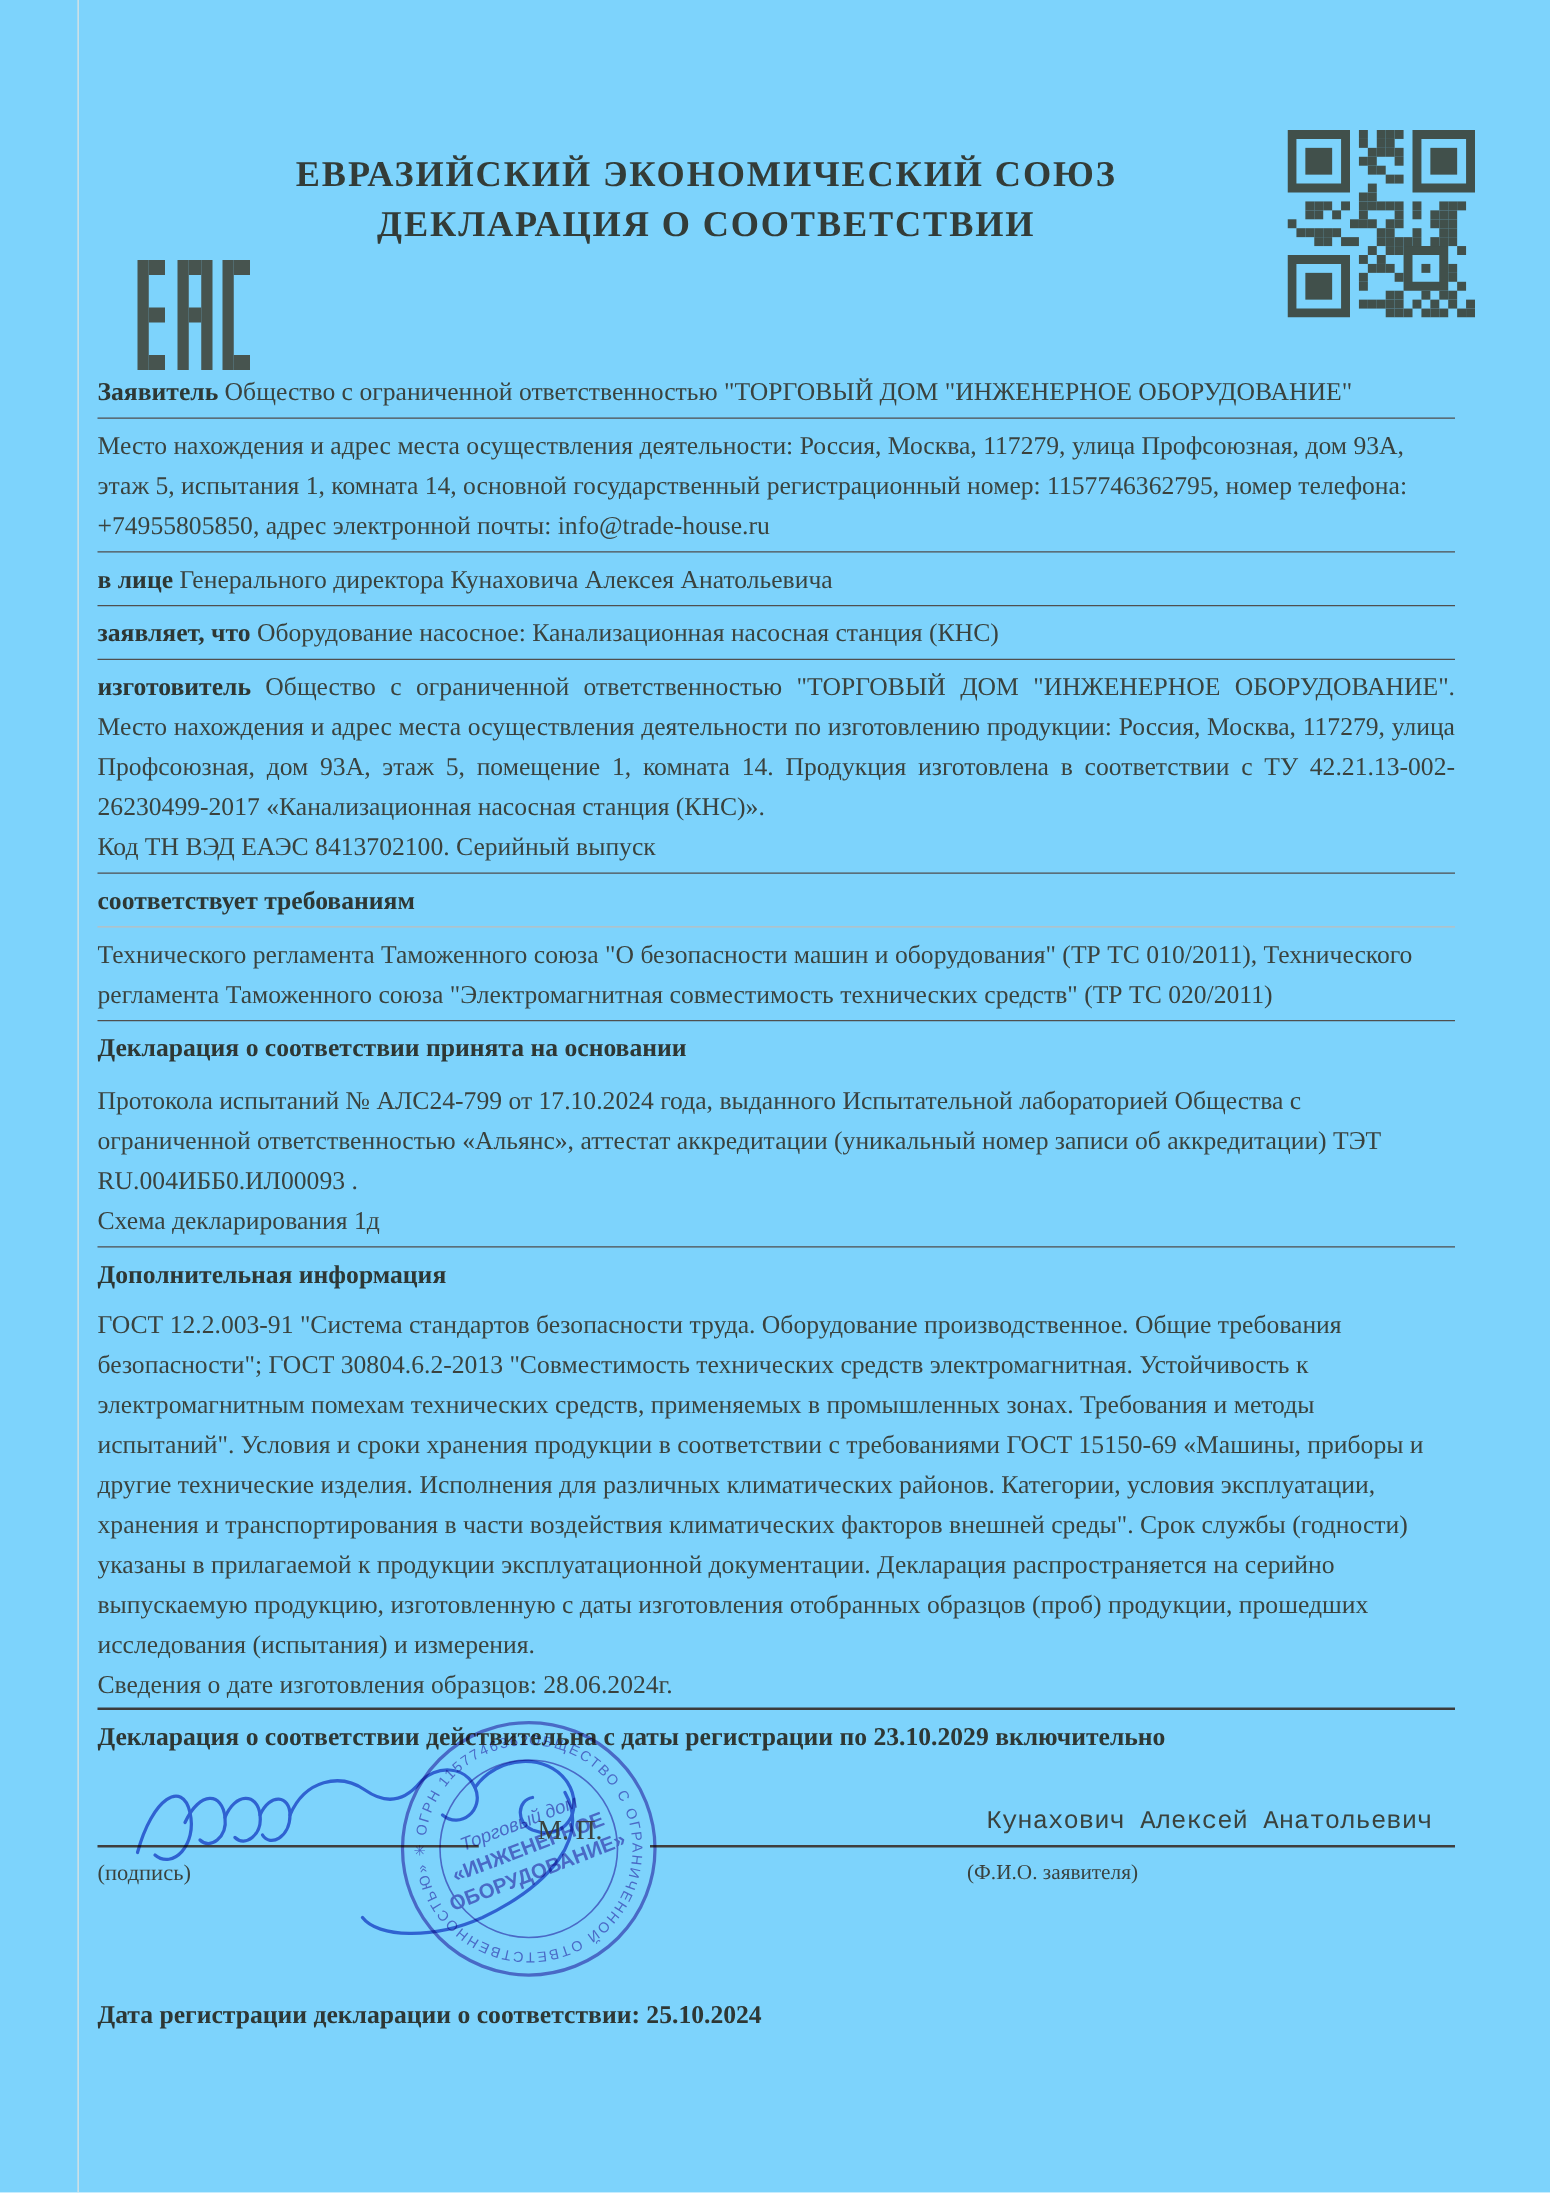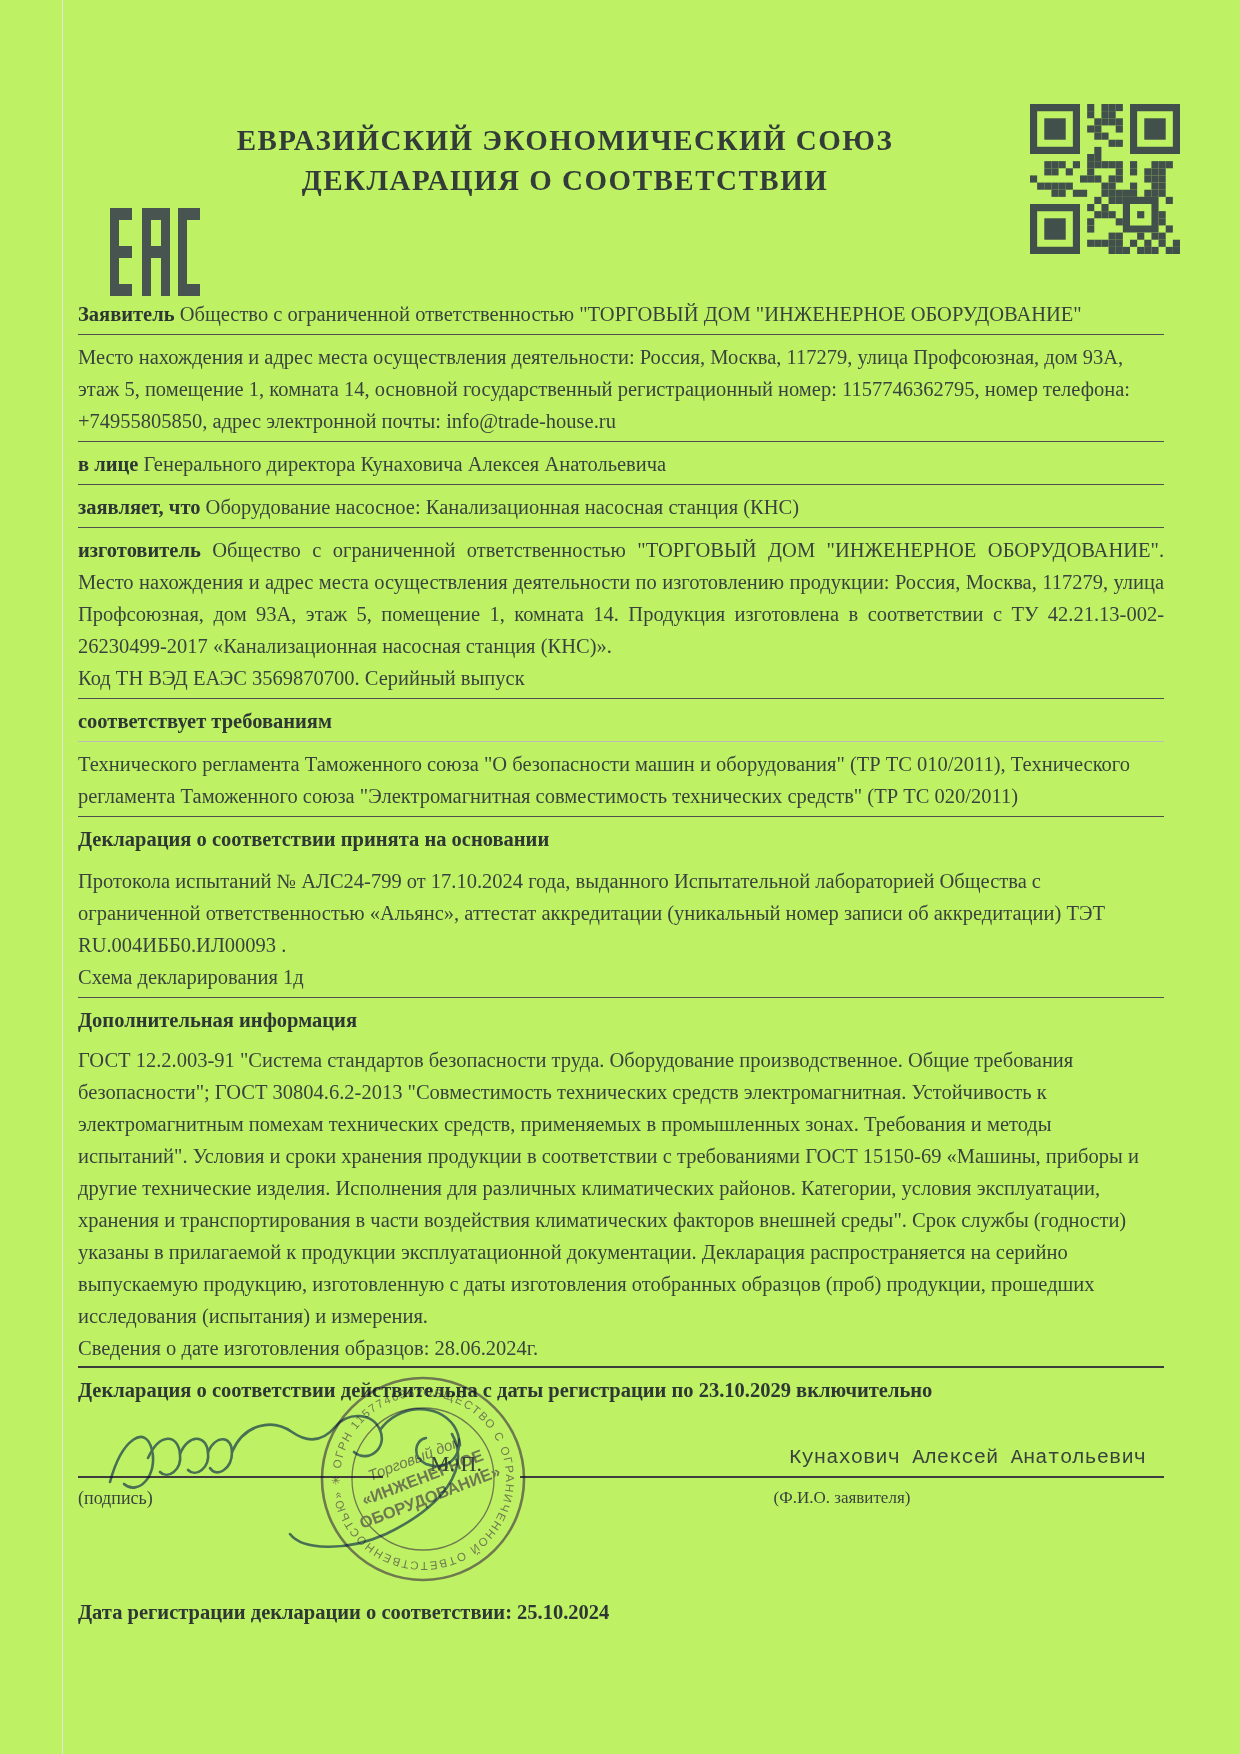--- a/index.html
+++ b/index.html
@@ -1,20 +1,20 @@
 <!DOCTYPE html>
 <html lang="ru"><head>
 <meta charset="utf-8">
 <style>
   * { margin:0; padding:0; box-sizing:border-box; }
   html,body { width:1240px; }
   body { font-family:"Liberation Serif","DejaVu Serif",serif; background:#ffffff; }
   .page {
     position:relative; width:1240px; height:1754px;
-    background:#bef264; color:#3a423e; overflow:hidden;
+    background:#7dd3fc; color:#3a423e; overflow:hidden;
   }
   .scan-edge { position:absolute; left:62px; top:0; width:1px; height:100%; background:#e4e4e0; }
 
   
   .title-block {
     position:absolute; top:120px; left:150px; width:830px;
     text-align:center; font-weight:bold; color:#333c38;
     font-size:29px; line-height:40px; letter-spacing:1.5px;
   }
   .eac-logo { position:absolute; left:106px; top:204px; }
@@ -208,31 +208,31 @@
           <rect x="140" y="140" width="7" height="7"></rect>
         </g>
     </svg>
   </div>
 
   <div class="content">
 
     <p><b>Заявитель</b> <span>Общество с ограниченной ответственностью "ТОРГОВЫЙ ДОМ "ИНЖЕНЕРНОЕ ОБОРУДОВАНИЕ"</span></p>
     <hr class="rule">
 
-    <p>Место нахождения и адрес места осуществления деятельности: Россия, Москва, 117279, улица Профсоюзная, дом 93А, этаж 5, помещение 1, комната 14, основной государственный регистрационный номер: 1157746362795, номер телефона: +74955805850, адрес электронной почты: info@trade-house.ru</p>
+    <p>Место нахождения и адрес места осуществления деятельности: Россия, Москва, 117279, улица Профсоюзная, дом 93А, этаж 5, испытания 1, комната 14, основной государственный регистрационный номер: 1157746362795, номер телефона: +74955805850, адрес электронной почты: info@trade-house.ru</p>
     <hr class="rule">
 
     <p><b>в лице</b> <span>Генерального директора Кунаховича Алексея Анатольевича</span></p>
     <hr class="rule">
 
     <p><b>заявляет, что</b> <span>Оборудование насосное: Канализационная насосная станция (КНС)</span></p>
     <hr class="rule">
 
     <p class="just"><b>изготовитель</b> <span>Общество с ограниченной ответственностью "ТОРГОВЫЙ ДОМ "ИНЖЕНЕРНОЕ ОБОРУДОВАНИЕ". Место нахождения и адрес места осуществления деятельности по изготовлению продукции: Россия, Москва, 117279, улица Профсоюзная, дом 93А, этаж 5, помещение 1, комната 14. Продукция изготовлена в соответствии с ТУ 42.21.13-002-26230499-2017 «Канализационная насосная станция (КНС)».</span></p>
-    <div>Код ТН ВЭД ЕАЭС 3569870700. Серийный выпуск</div>
+    <div>Код ТН ВЭД ЕАЭС 8413702100. Серийный выпуск</div>
     <hr class="rule">
 
     <div class="h-bold">соответствует требованиям</div>
     <hr class="rule light">
 
     <p>Технического регламента Таможенного союза "О безопасности машин и оборудования" (ТР ТС 010/2011), Технического регламента Таможенного союза "Электромагнитная совместимость технических средств" (ТР ТС 020/2011)</p>
     <hr class="rule">
 
     <div class="h-bold">Декларация о соответствии принята на основании</div>
 

